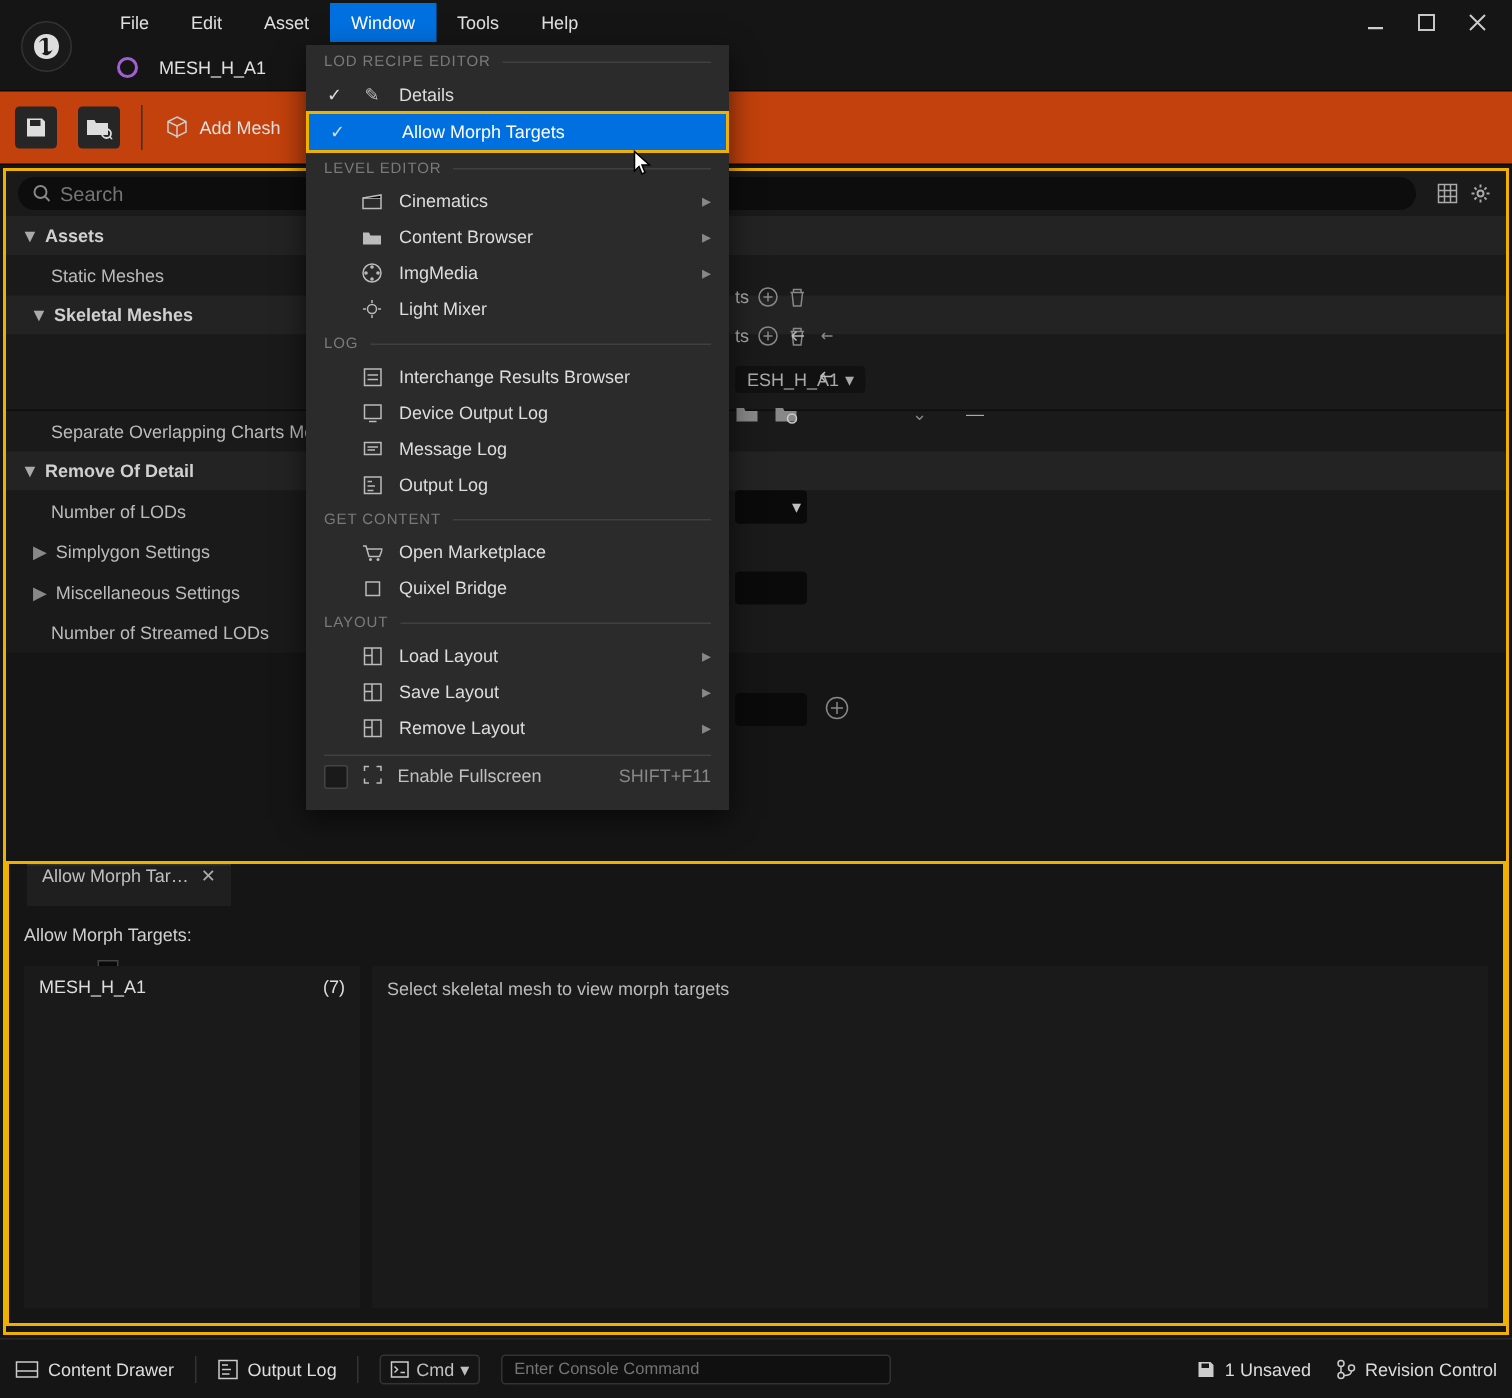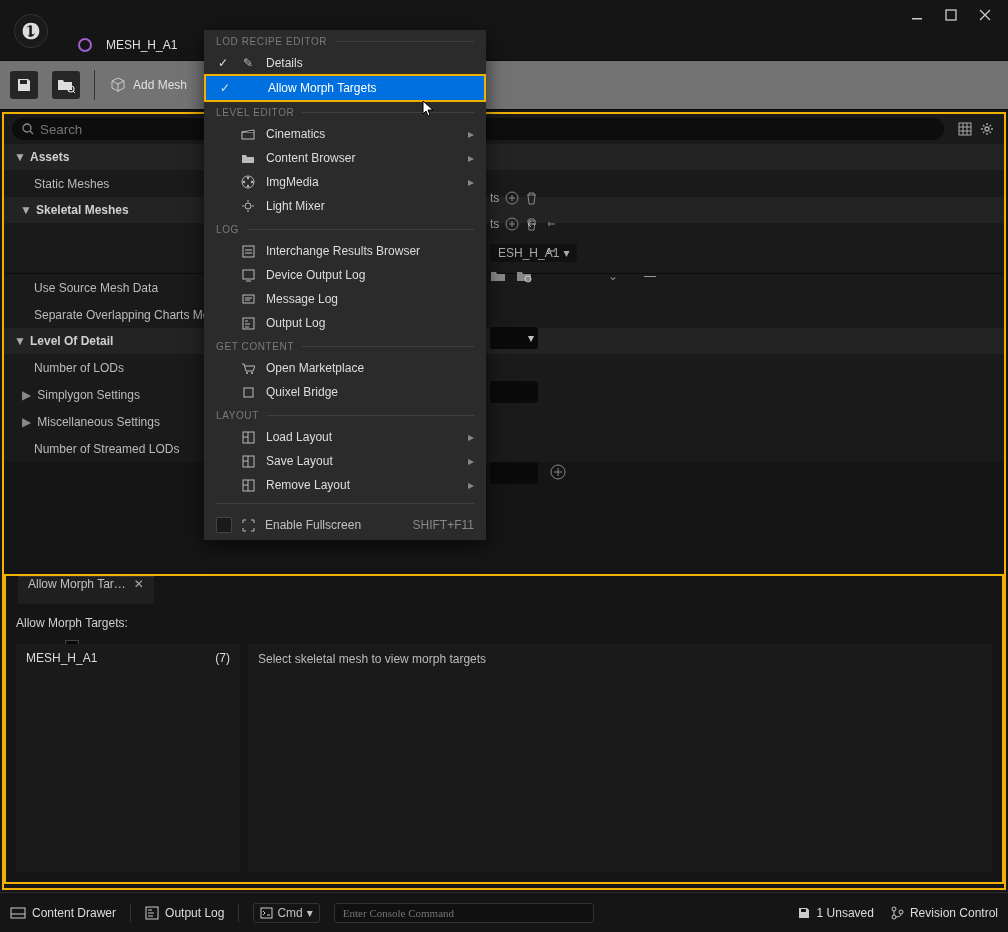--- a/index.html
+++ b/index.html
@@ -15,21 +15,21 @@
 .window-controls { margin-left: auto; display: flex; gap: 20px; padding-right: 10px; }
 .wc { width: 14px; height: 14px; display: flex; align-items: center; justify-content: center; color: #c0c0c0; }
 
 
 .logo-row { height: 30px; display: flex; align-items: center; padding-left: 8px; gap: 14px; background: #151515; }
 .ue-logo { width: 34px; height: 34px; border-radius: 50%; background: #1a1a1a; display:flex; align-items:center; justify-content:center; position:absolute; left:14px; top:14px; border:1px solid #333;}
 .asset-icon { width: 14px; height: 14px; border-radius: 50%; border: 2px solid #a060d0; margin-left: 70px;}
 .asset-name { color: #e0e0e0; }
 
 
-.toolbar { height: 50px; background: #737373; display: flex; align-items: center; padding: 0 10px; gap: 14px; border-top: 1px solid #0a0a0a; border-bottom: 1px solid #0a0a0a;}
+.toolbar { height: 50px; background: #c2410c; display: flex; align-items: center; padding: 0 10px; gap: 14px; border-top: 1px solid #0a0a0a; border-bottom: 1px solid #0a0a0a;}
 .tb-btn { width: 28px; height: 28px; display: flex; align-items:center; justify-content:center; background:#262626; border-radius:3px;}
 .tb-sep { width:1px; height:30px; background:#333; }
 .add-mesh { display:flex; align-items:center; gap:6px; color:#e0e0e0;}
 
 
 .main { flex: 1; display: flex; flex-direction: column; background: #151515; border: 2px solid #f0b000; border-top:2px solid #f0b000; margin: 2px; position:relative;}
 .search-row { height: 30px; display:flex; align-items:center; padding: 4px 8px; background:#1a1a1a;}
 .search-box { flex:1; height:22px; background:#0d0d0d; border-radius:11px; display:flex; align-items:center; padding: 0 10px; gap:6px; margin-right:8px;}
 .search-box input { background:transparent; border:none; outline:none; color:#888; flex:1;}
 .icon-btn { width:18px; height:18px; display:flex; align-items:center; justify-content:center; color:#aaa; margin-left:4px;}
@@ -51,60 +51,68 @@
 .dropdown { position:absolute; left:204px; top:30px; width:282px; background:#2b2b2b; box-shadow: 0 6px 18px rgba(0,0,0,.6); z-index:50;}
 .dd-section { padding: 6px 12px 4px; color:#7a7a7a; font-size:10px; letter-spacing:.6px; display:flex; align-items:center; gap:8px;}
 .dd-section .line { flex:1; height:1px; background:#404040;}
 .dd-item { height:24px; display:flex; align-items:center; padding:0 12px; gap:10px; color:#ddd; cursor:pointer;}
 .dd-item .chk { width:14px; text-align:center; color:#ddd;}
 .dd-item .ico { width:16px; display:flex; align-items:center; justify-content:center; color:#bbb;}
 .dd-item .sub { margin-left:auto; color:#888;}
 .dd-highlight { border:2px solid #f0b000; margin:-1px 0;}
 .dd-item.selected { background:#0070e0; color:#fff;}
 .dd-sep { height:1px; background:#404040; margin:6px 12px;}
-.dd-check-row { height:30px; display:flex; align-items:center; padding:0 12px; gap:10px;}
+.dd-check-row { height:30px; display:flex; align-items:flex-start; padding:0 12px; gap:10px;}
 .dd-check { width:16px; height:16px; background:#1a1a1a; border:1px solid #444; border-radius:2px;}
 .shortcut { margin-left:auto; color:#888; font-size:12px;}
 
 
 .morph-panel { position:absolute; left:4px; right:4px; top:574px; height:310px; border:2px solid #f0b000; background:#151515;}
 .morph-tab { position:absolute; left:12px; top:0; height:28px; background:#1f1f1f; padding:0 10px; display:flex; align-items:flex-start; gap:8px; border-top:1px solid #333;}
 .morph-tab .close { color:#aaa;}
 .morph-toolbar { position:absolute; left:10px; top:40px; display:flex; align-items:center; gap:10px; color:#d0d0d0;flex-direction:column;}
 .lod-chk { width:14px; height:14px; background:#0a0a0a; border:1px solid #444;}
 .lod-lbl { font-weight:400;text-align:center;}
 .mesh-list { position:absolute; left:10px; top:68px; width:224px; bottom:10px; background:#1a1a1a;}
 .mesh-list-row { height:28px; display:flex; align-items:center; justify-content:space-between; padding:0 10px; color:#ddd;}
 .morph-content { position:absolute; left:242px; right:10px; top:68px; bottom:10px; background:#1a1a1a; padding:8px 10px; color:#bbb;}
 
 
 .statusbar { height:40px; background:#151515; display:flex; align-items:center; padding:0 10px; gap:14px; border-top:1px solid #2a2a2a;}
 .sb-btn { display:flex; align-items:center; gap:6px; color:#ddd;}
 .sb-sep { width:1px; height:18px; background:#333;}
 .cmd-sel { display:flex; align-items:center; gap:4px; padding:2px 6px; border:1px solid #333; border-radius:3px;}
 .console { flex:0 0 260px; height:20px; background:#101010; border:1px solid #333; border-radius:3px; display:flex; align-items:center; padding:0 8px;}
-.console input { background:transparent; border:none; outline:none; color:#666; font-family:Liberation Serif, serif; font-size:11px; width:100%;}
+.console input { background:transparent; border:none; outline:none; color:#666; font-family:Liberation Sans, sans-serif; font-size:11px; width:100%;}
 .sb-right { margin-left:auto; display:flex; align-items:center; gap:16px;}
 
 .cursor { position:absolute; left:422px; top:100px; z-index:100; color:#fff; }
 
 svg { display:block; }
 </style>
 </head>
 <body>
 
 <div class="window">
 
   <div class="ue-logo">
     <svg width="20" height="20" viewBox="0 0 24 24">
         <path fill="#ddd" d="M12 2 C6 2 2 6 2 12 s4 10 10 10 10-4 10-10 S18 2 12 2z M12 5c1 0 1 1 1 1v9c0 1 1 1 1 1 2 0 3-2 3-2 -1 3-3 5-5 5-3 0-4-2-4-2 1 1 2 0 2-1V8c0-1-1-1-1-1-1 0-3 2-3 2 1-3 4-4 6-4z"></path>
       </svg>
   </div>
 
   <div class="titlebar">
+    <div class="menu-items">
+      <div class="menu-item">File</div>
+      <div class="menu-item">Edit</div>
+      <div class="menu-item">Asset</div>
+      <div class="menu-item active">Window</div>
+      <div class="menu-item">Tools</div>
+      <div class="menu-item">Help</div>
+    </div>
     <div class="window-controls">
       <div class="wc">
           <svg width="12" height="12">
             <rect x="1" y="9" width="10" height="1.5" fill="#ccc"></rect>
           </svg>
         </div>
       <div class="wc">
           <svg width="12" height="12">
             <rect x="1" y="1" width="10" height="10" stroke="#ccc" fill="none" stroke-width="1.3"></rect>
           </svg>
@@ -176,25 +184,24 @@
           <span class="chev">▼</span>
           <span>Assets</span>
         </div>
       <div class="tree-row">Static Meshes</div>
       <div class="tree-header" style="padding-left:16px">
           <span class="chev">▼</span>
           <span>Skeletal Meshes</span>
         </div>
       <div class="tree-blank"></div>
       <div class="tree-sep"></div>
-      <div class="tree-row">Use Source Mesh Data</div>
       <div class="tree-row">Separate Overlapping Charts Mode</div>
       <div class="tree-header">
           <span class="chev">▼</span>
-          <span>Level Of Detail</span>
+          <span>Remove Of Detail</span>
         </div>
       <div class="tree-row">Number of LODs</div>
       <div class="tree-row" style="padding-left:18px">
           <span class="chev" style="margin-right:6px;color:#888">▶</span>
           <span>Simplygon Settings</span>
         </div>
       <div class="tree-row" style="padding-left:18px">
           <span class="chev" style="margin-right:6px;color:#888">▶</span>
           <span>Miscellaneous  Settings</span>
         </div>

